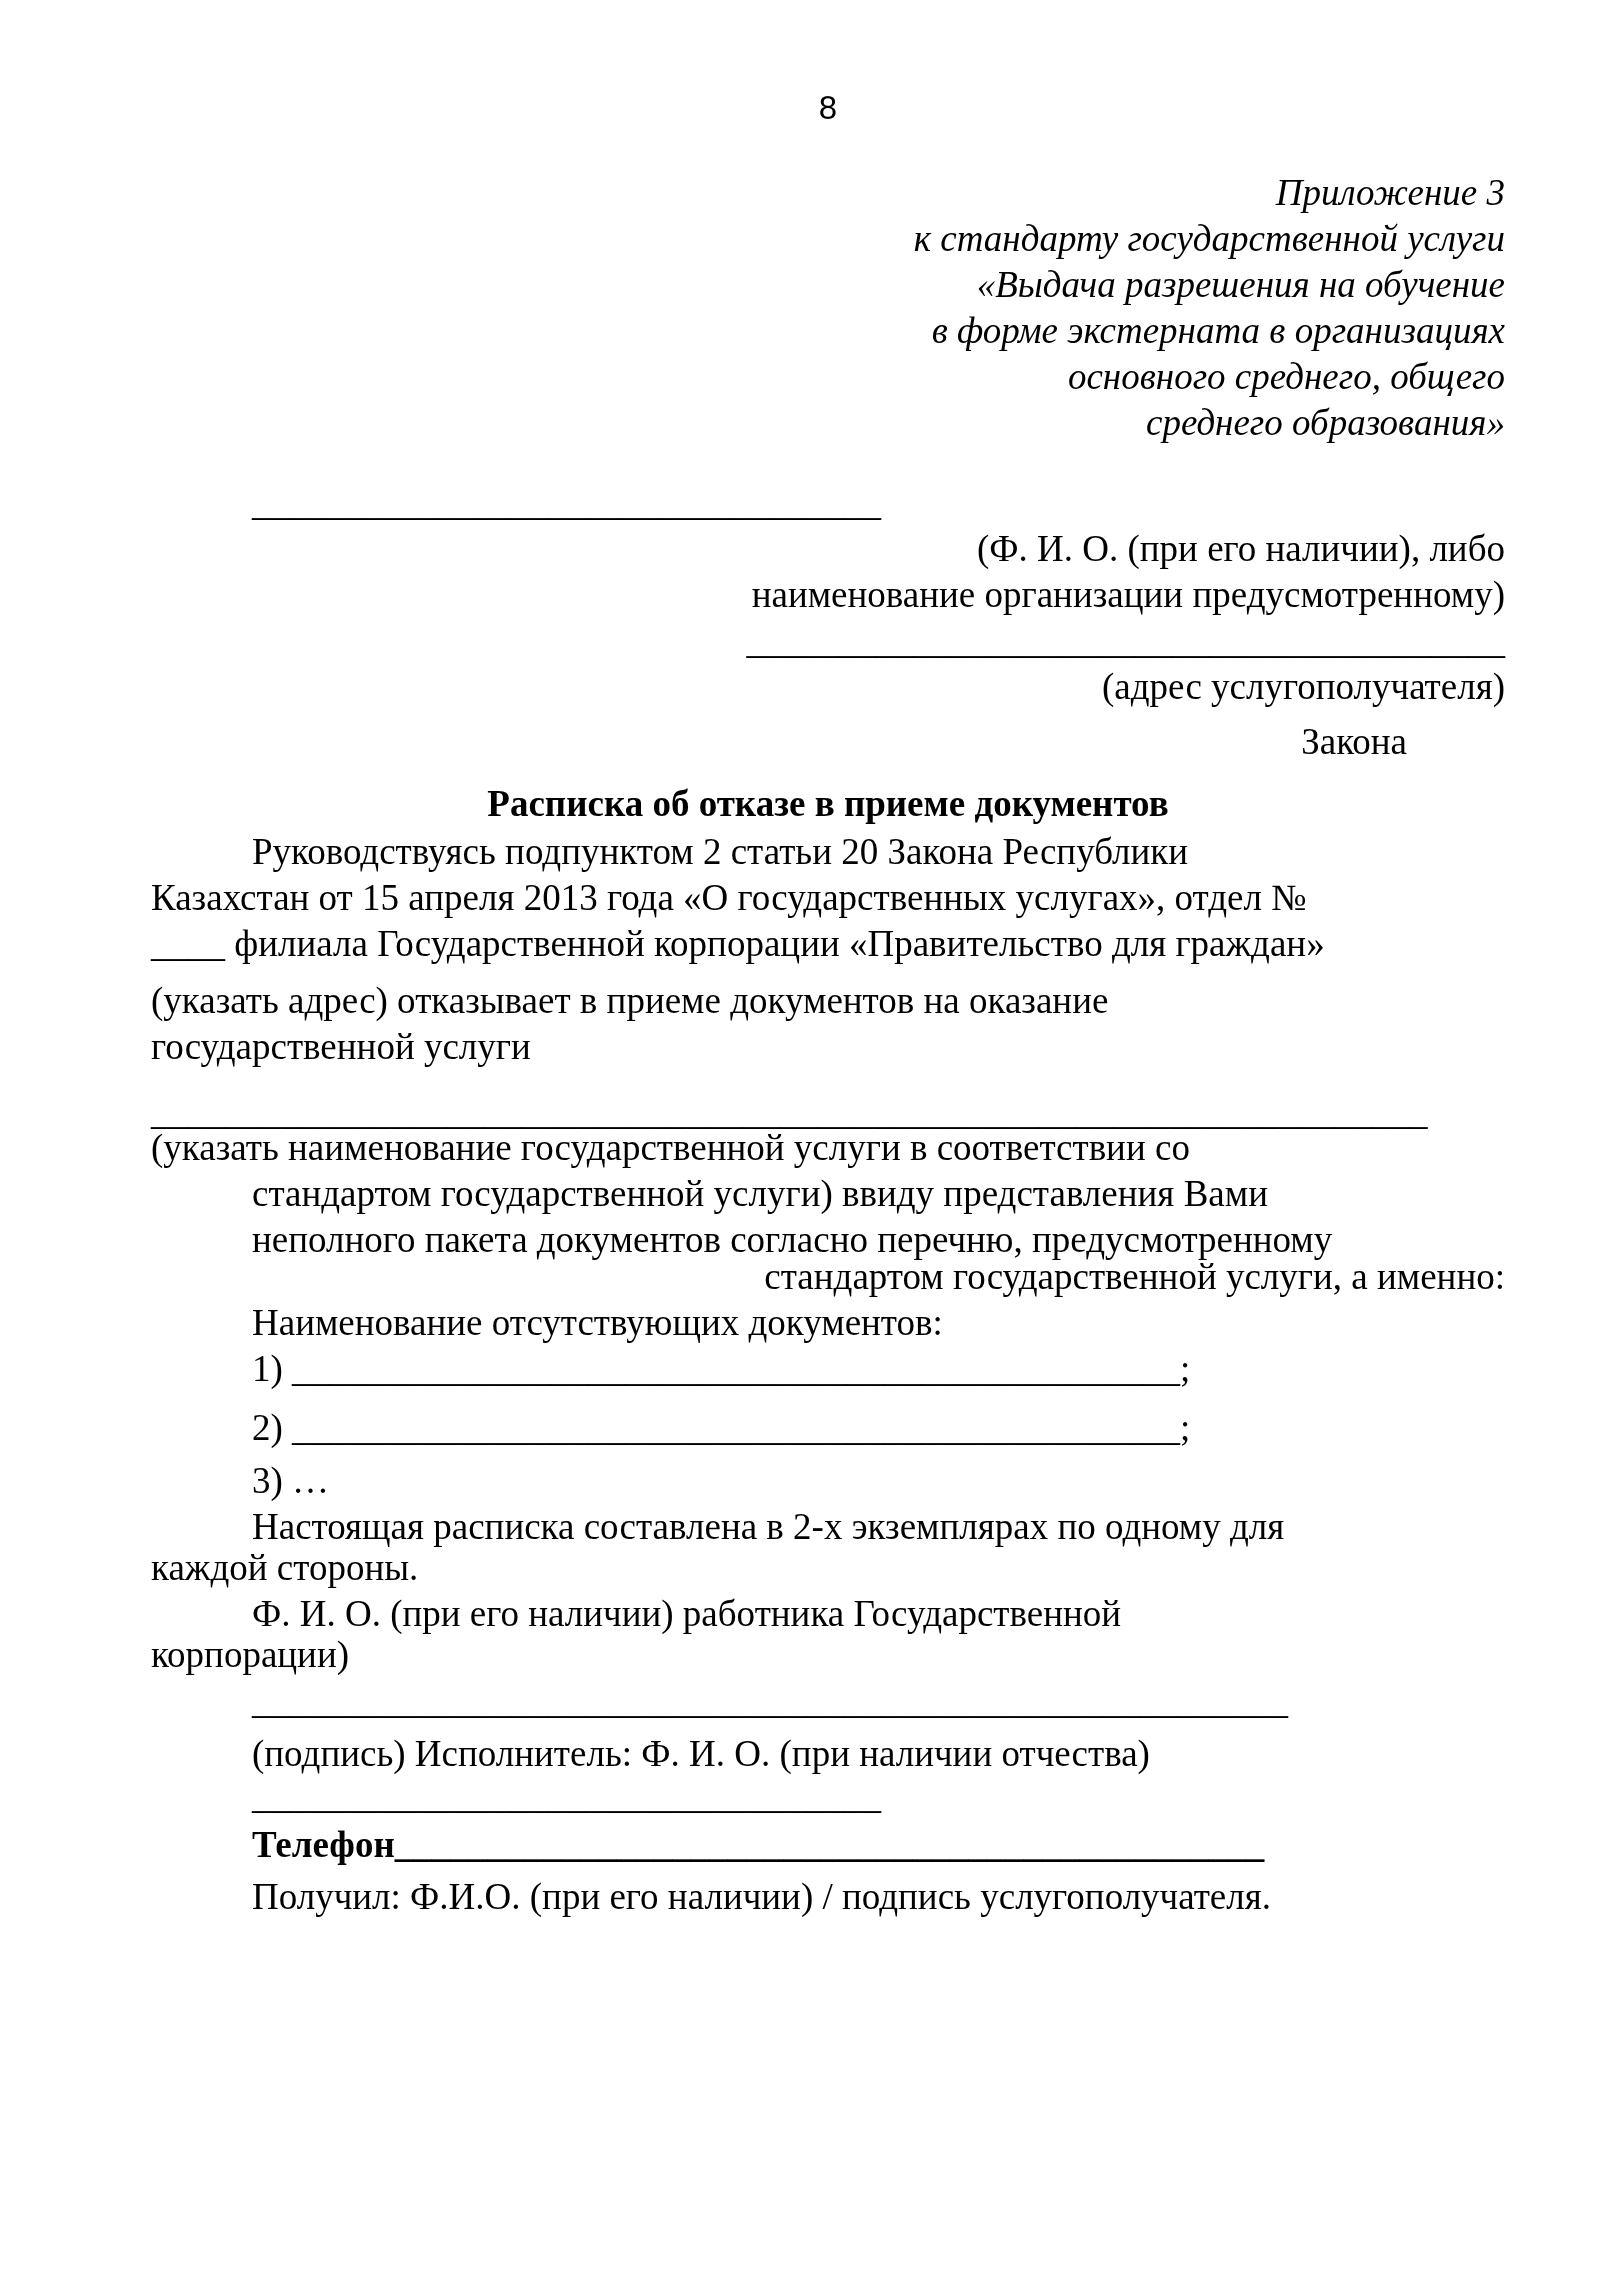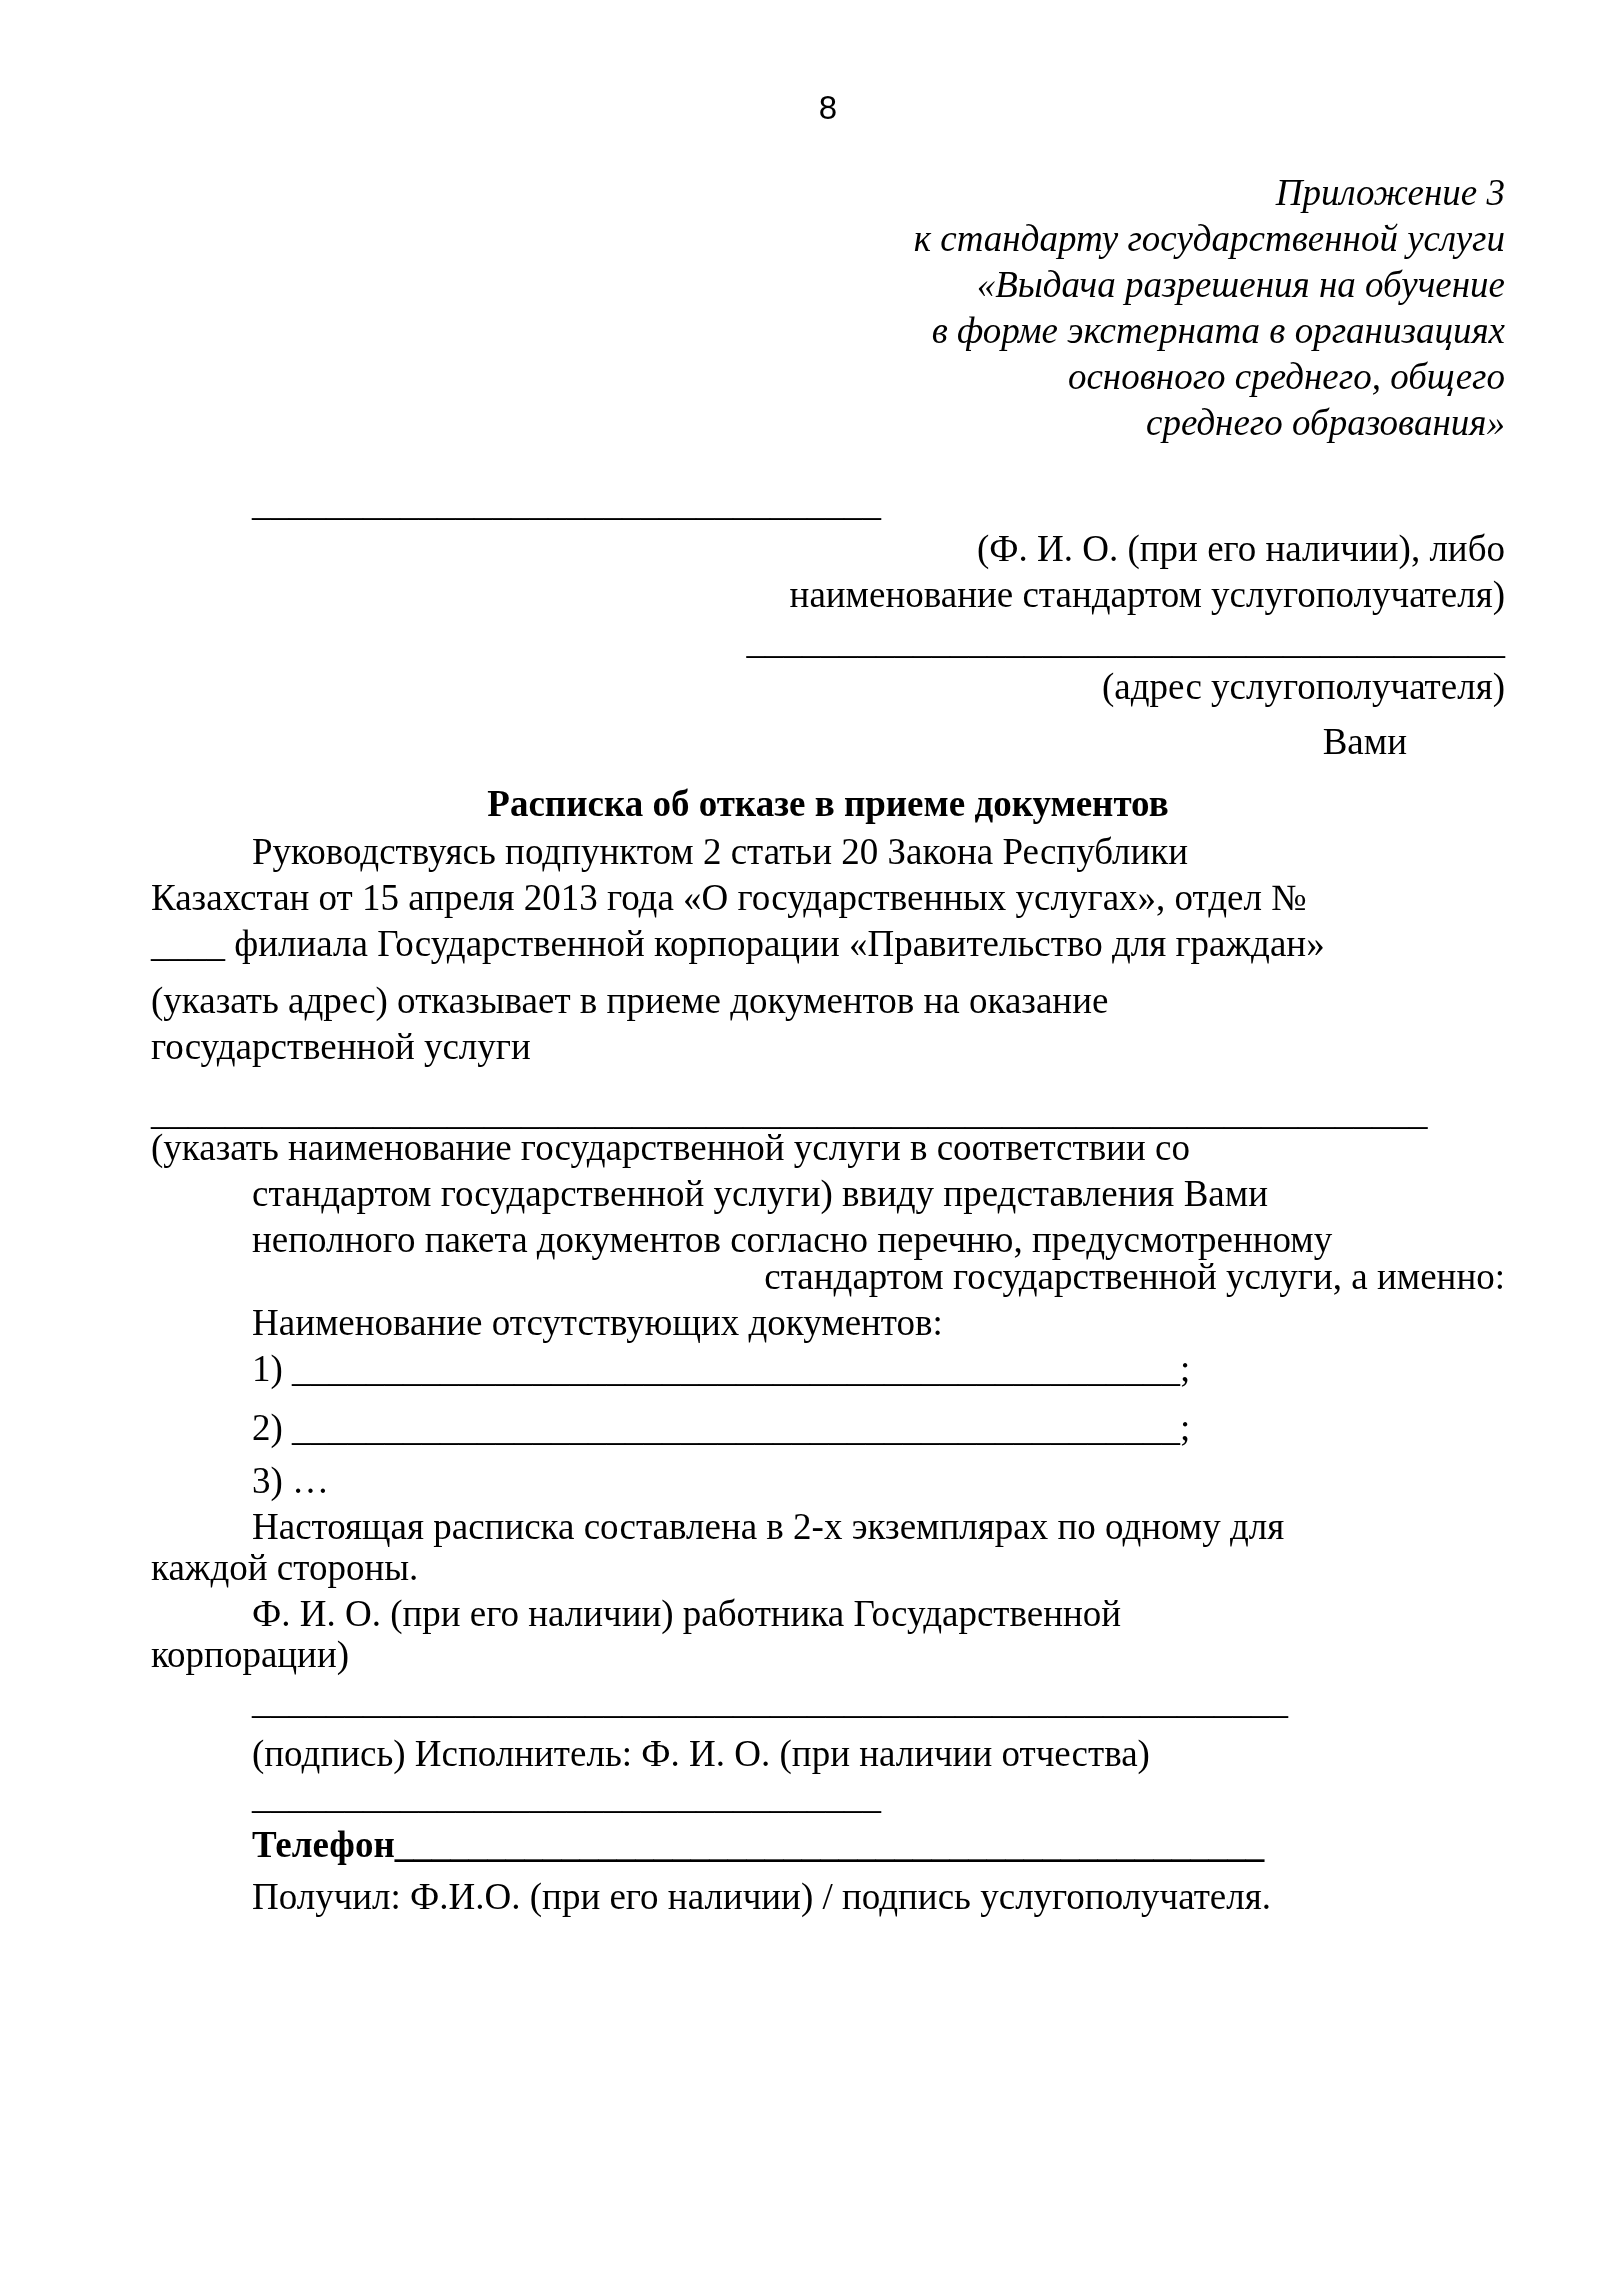--- a/index.html
+++ b/index.html
@@ -43,24 +43,24 @@
   <div id="document-body">
       <div class="line v-page-number">8</div>
       <div class="line v-hdr" style="margin-top: 39px;">Приложение 3</div>
       <div class="line v-hdr">к стандарту государственной услуги</div>
       <div class="line v-hdr">«Выдача разрешения на обучение</div>
       <div class="line v-hdr">в форме экстерната в организациях</div>
       <div class="line v-hdr">основного среднего, общего</div>
       <div class="line v-hdr">среднего образования»</div>
       <div class="line v-indent" style="margin-top: 34px;">__________________________________</div>
       <div class="line v-right">(Ф. И. О. (при его наличии), либо</div>
-      <div class="line v-right">наименование стандартом услугополучателя)</div>
+      <div class="line v-right">наименование организации предусмотренному)</div>
       <div class="line v-right">_________________________________________</div>
       <div class="line v-right">(адрес услугополучателя)</div>
-      <div class="line v-form" style="margin-top: 9.2px;">Вами</div>
+      <div class="line v-form" style="margin-top: 9.2px;">Закона</div>
       <div class="line v-title" style="margin-top: 14px;">Расписка об отказе в приеме документов</div>
       <div class="line v-indent">Руководствуясь подпунктом 2 статьи 20 Закона Республики</div>
       <div class="line v-left">Казахстан от 15 апреля 2013 года «О государственных услугах», отдел №</div>
       <div class="line v-left">____ филиала Государственной корпорации «Правительство для граждан»</div>
       <div class="line v-left" style="margin-top: 10.5px;">(указать адрес) отказывает в приеме документов на оказание</div>
       <div class="line v-left">государственной услуги</div>
       <div class="line v-left" style="margin-top: 19.6px;">_____________________________________________________________________</div>
       <div class="line v-left" style="margin-top: -10.5px;">(указать наименование государственной услуги в соответствии со</div>
       <div class="line v-indent">стандартом государственной услуги) ввиду представления Вами</div>
       <div class="line v-indent">неполного пакета документов согласно перечню, предусмотренному</div>

